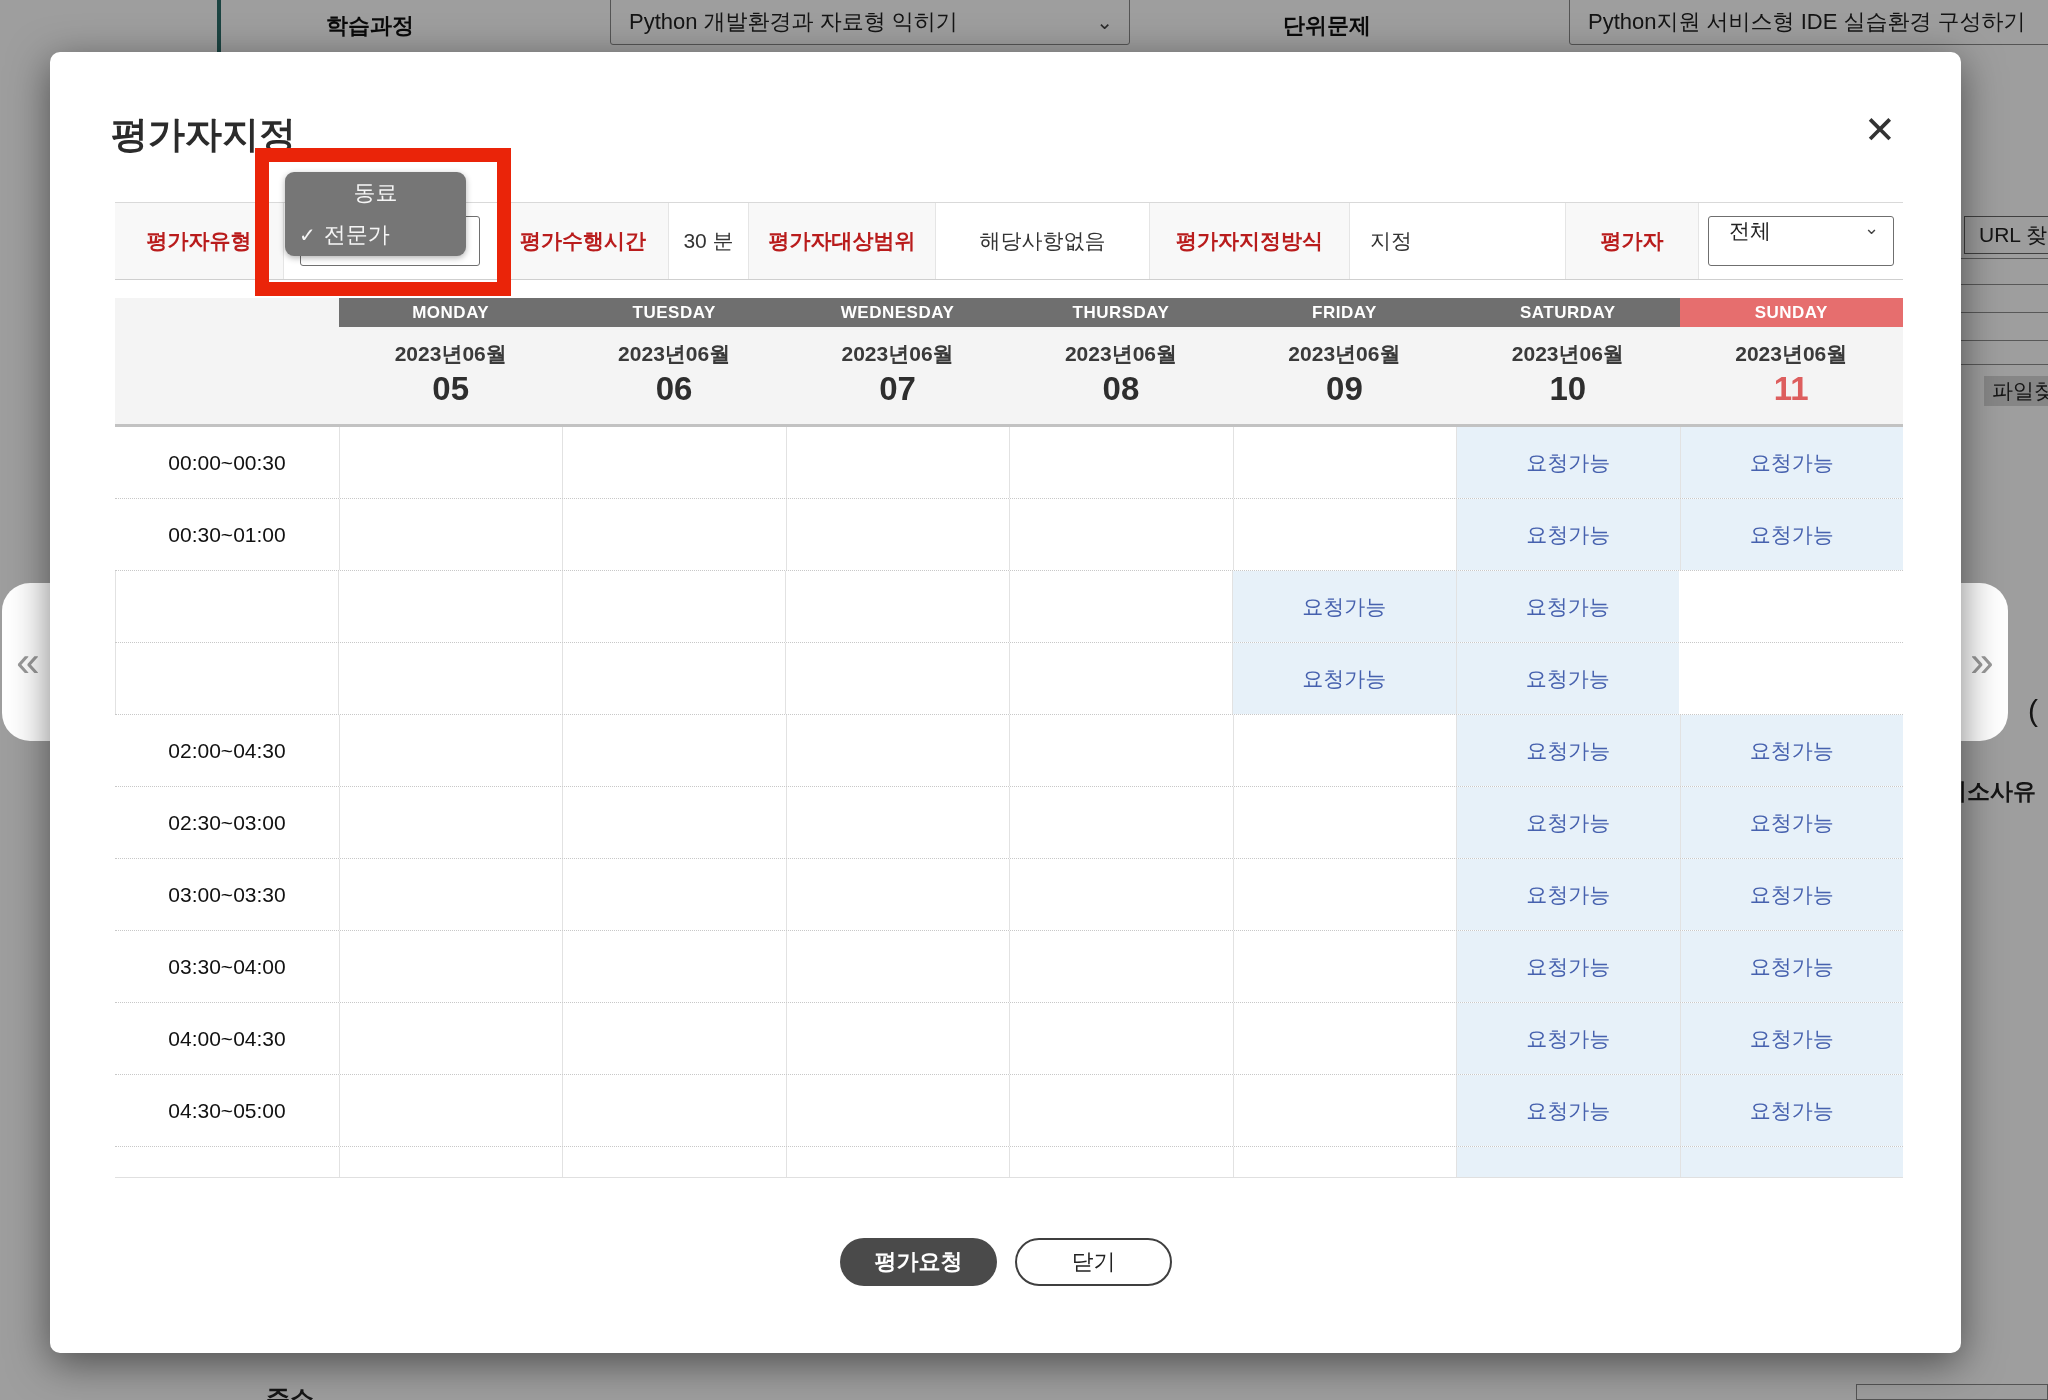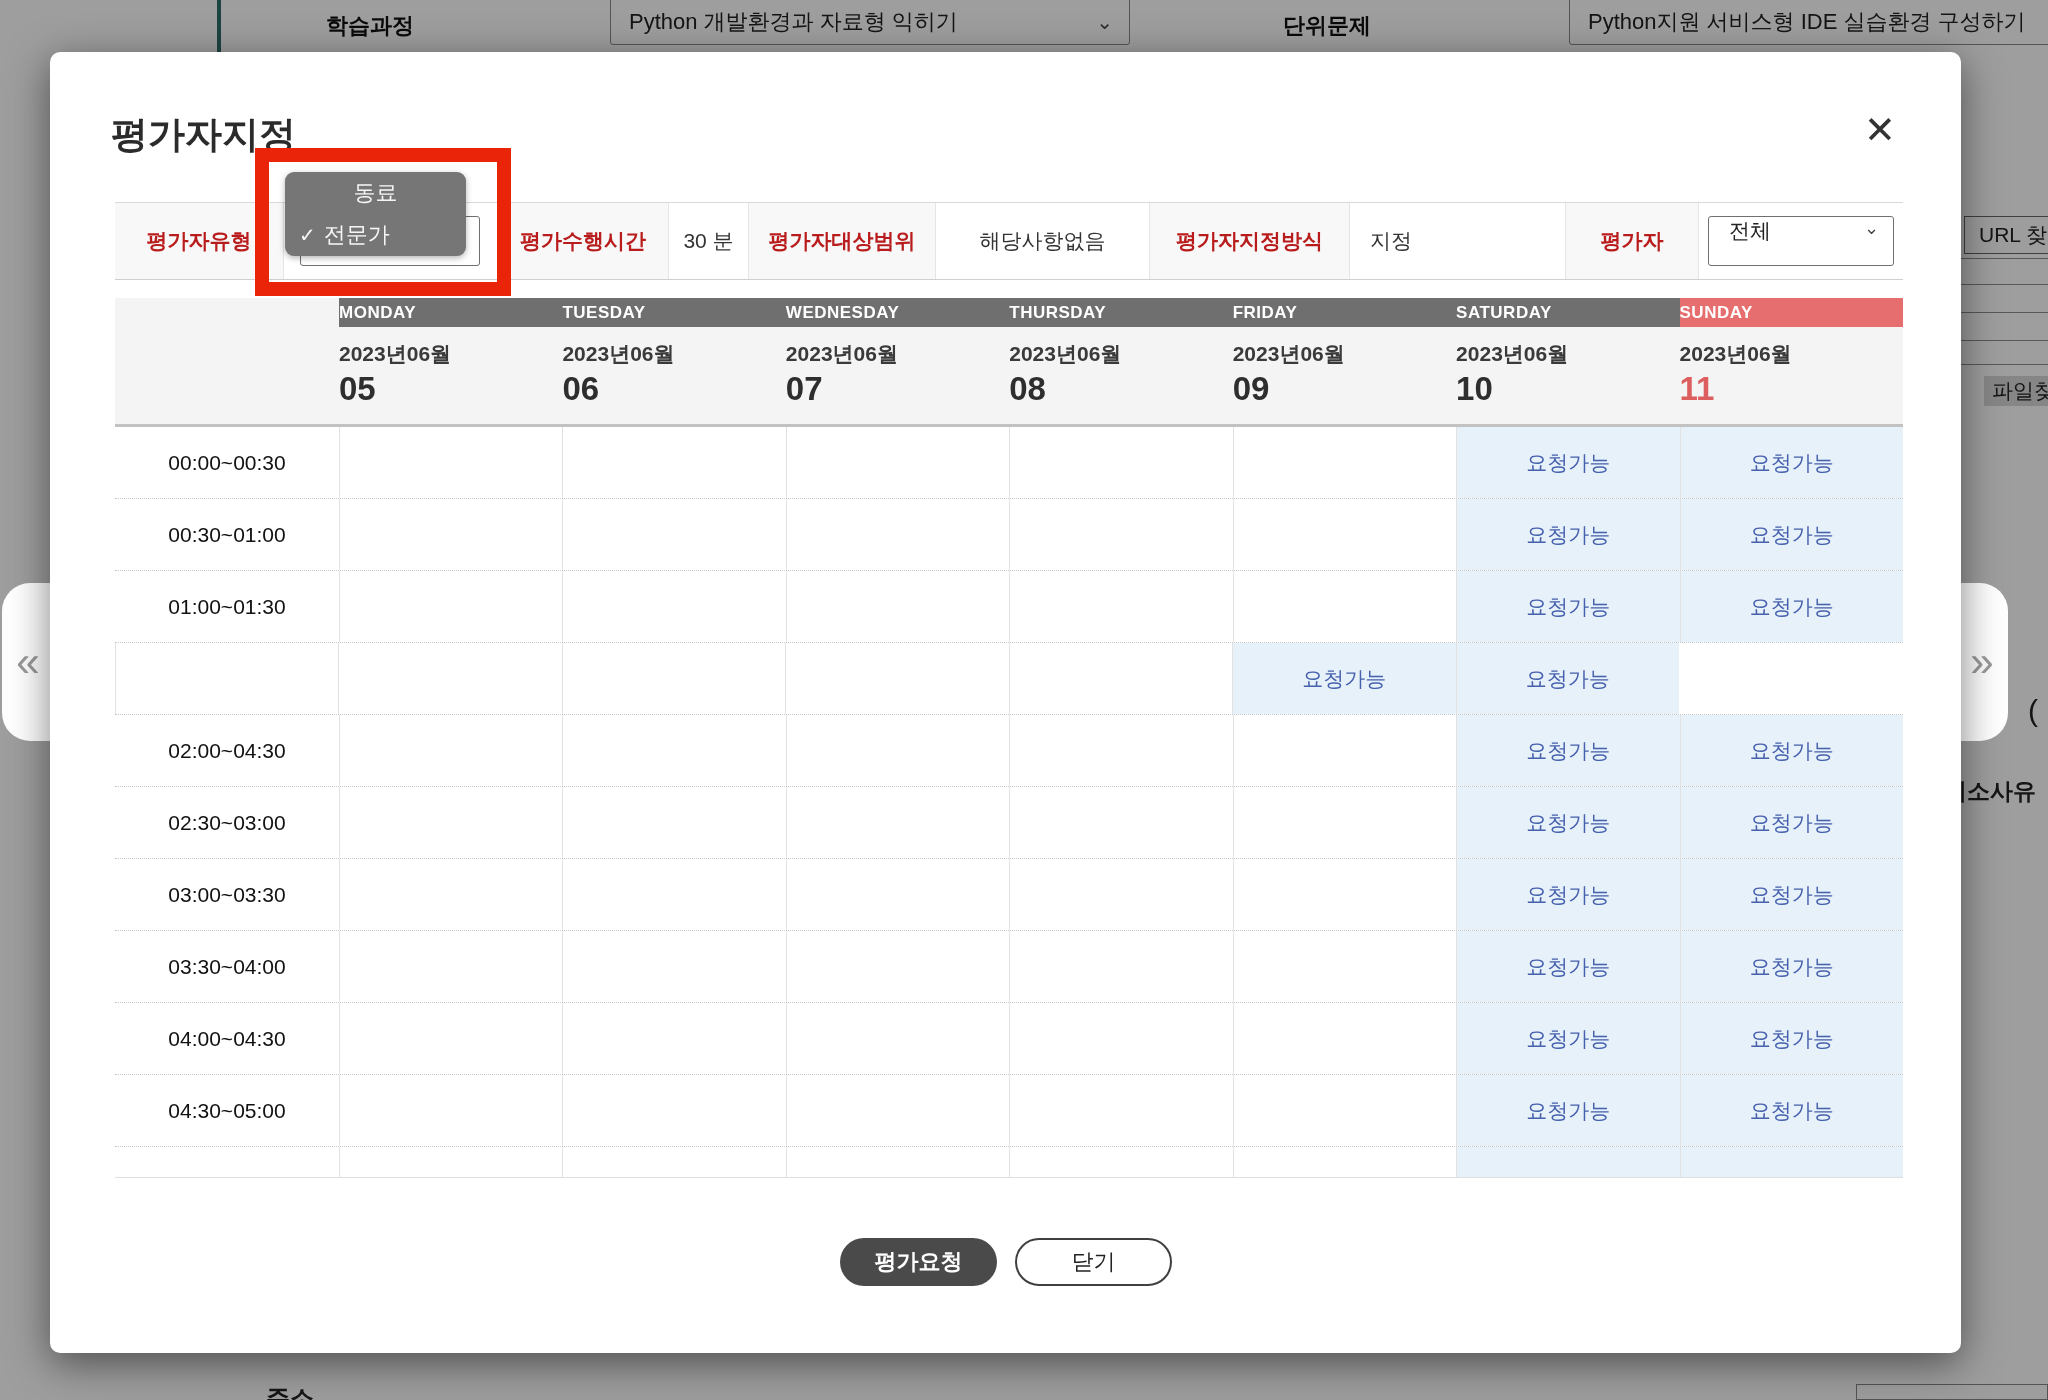--- a/index.html
+++ b/index.html
@@ -64,21 +64,21 @@
                   display:flex; flex-direction:column; justify-content:center; }
   .dd-item { height:45px; display:flex; align-items:center; color:#f5f5f5; font-size:22px; cursor:pointer; }
   .dd-item.plain { justify-content:center; }
   .dd-item .check { margin-left:14px; margin-right:8px; font-size:20px; }
 
   
   .cal { position:absolute; left:65px; top:246px; width:1788px; }
   .cal-header { position:relative; height:129px; background:#f4f4f4; border-bottom:3px solid #c2c2c2; }
   .cal-header-inner { display:flex; height:100%; }
   .time-spacer { width:224px; }
-  .day-col { width:223.43px; position:relative; text-align:left; }
+  .day-col { width:223.43px; position:relative; text-align:center; }
   .day-bar { height:29px; line-height:29px; background:#6f6f6f; color:#fff; font-size:17px;
              font-weight:bold; letter-spacing:0.5px; }
   .day-col.sunday .day-bar { background:#e66e6e; }
   .day-month { margin-top:13px; font-size:21px; font-weight:bold; color:#3a3a3a; }
   .day-num { margin-top:2px; font-size:33px; font-weight:bold; color:#2e2e2e; }
   .day-col.sunday .day-num { color:#dd5e5e; }
 
   .cal-body { height:751px; overflow:hidden; border-bottom:1px solid #e0e0e0; }
   .cal-row { display:flex; height:72px; border-bottom:1px dotted #c8c8c8; }
   .t-cell { width:224px; display:flex; align-items:center; justify-content:center;
@@ -230,21 +230,20 @@
             <div class="d-cell"></div>
             <div class="d-cell"></div>
             <div class="d-cell avail">
               <span>요청가능</span>
             </div>
             <div class="d-cell avail">
               <span>요청가능</span>
             </div>
           </div>
           <div class="cal-row">
-            <div class="t-cell">01:00~01:30</div>
             <div class="d-cell"></div>
             <div class="d-cell"></div>
             <div class="d-cell"></div>
             <div class="d-cell"></div>
             <div class="d-cell"></div>
             <div class="d-cell avail">
               <span>요청가능</span>
             </div>
             <div class="d-cell avail">
               <span>요청가능</span>

